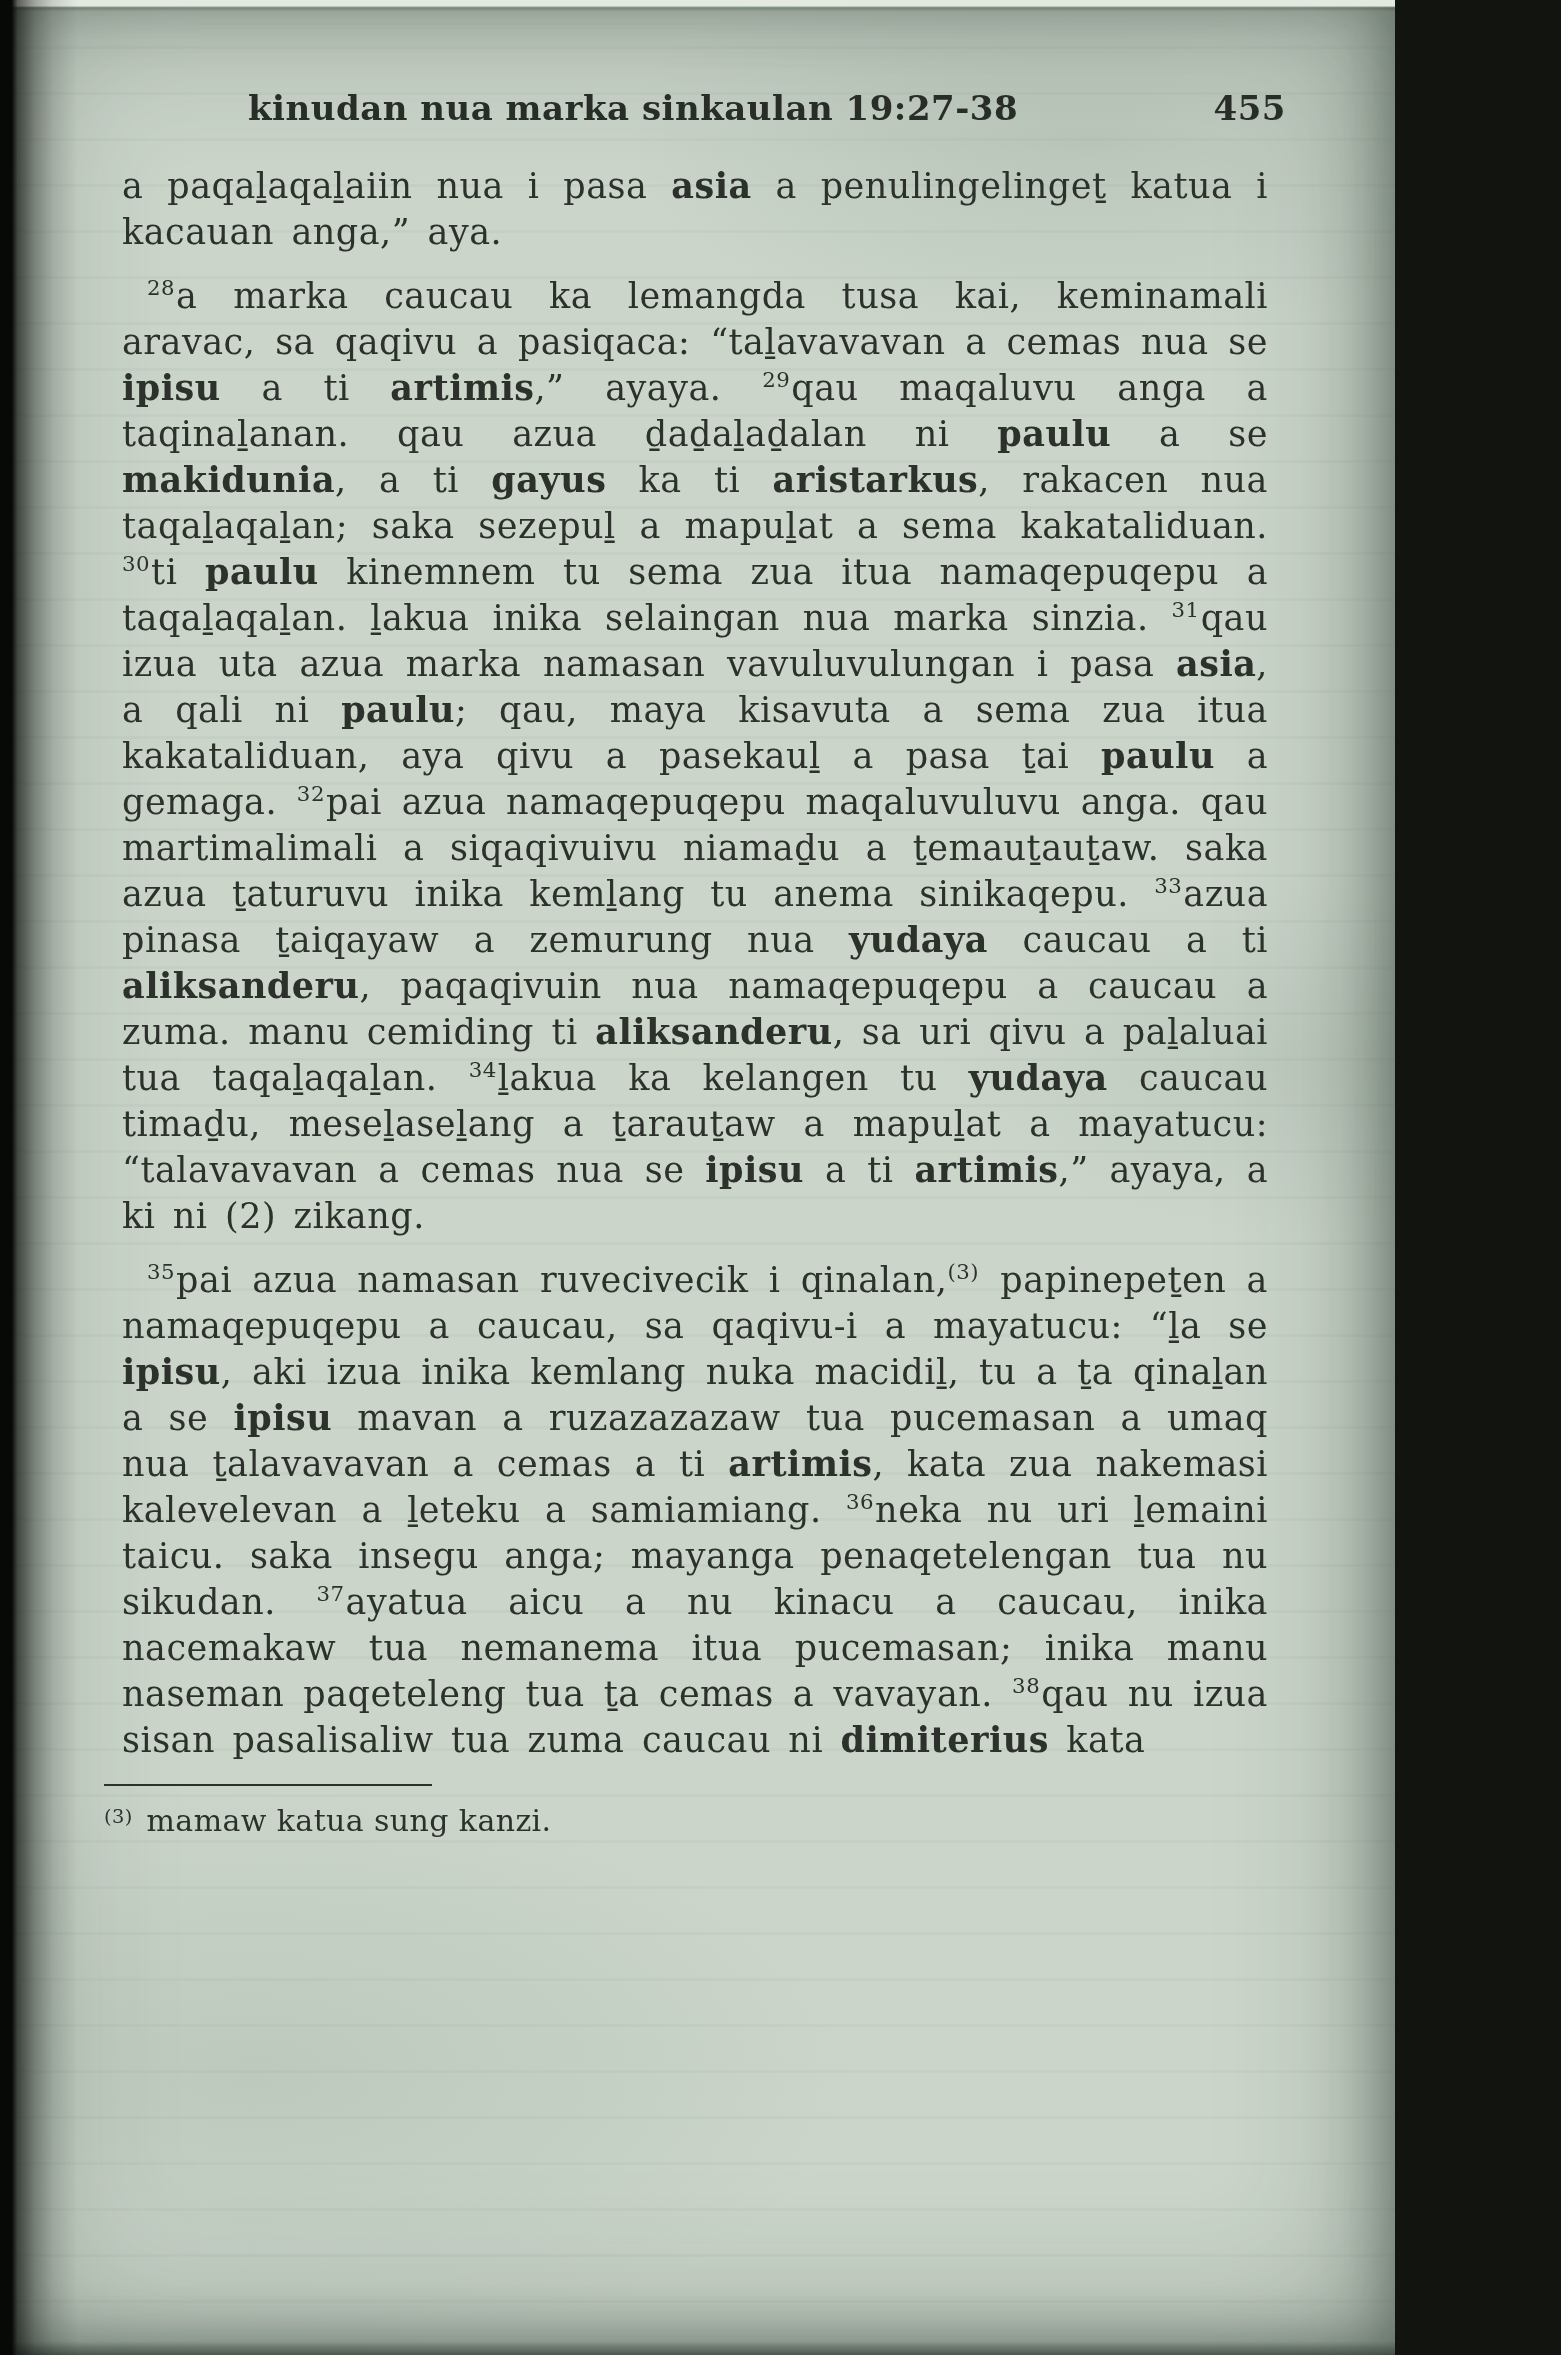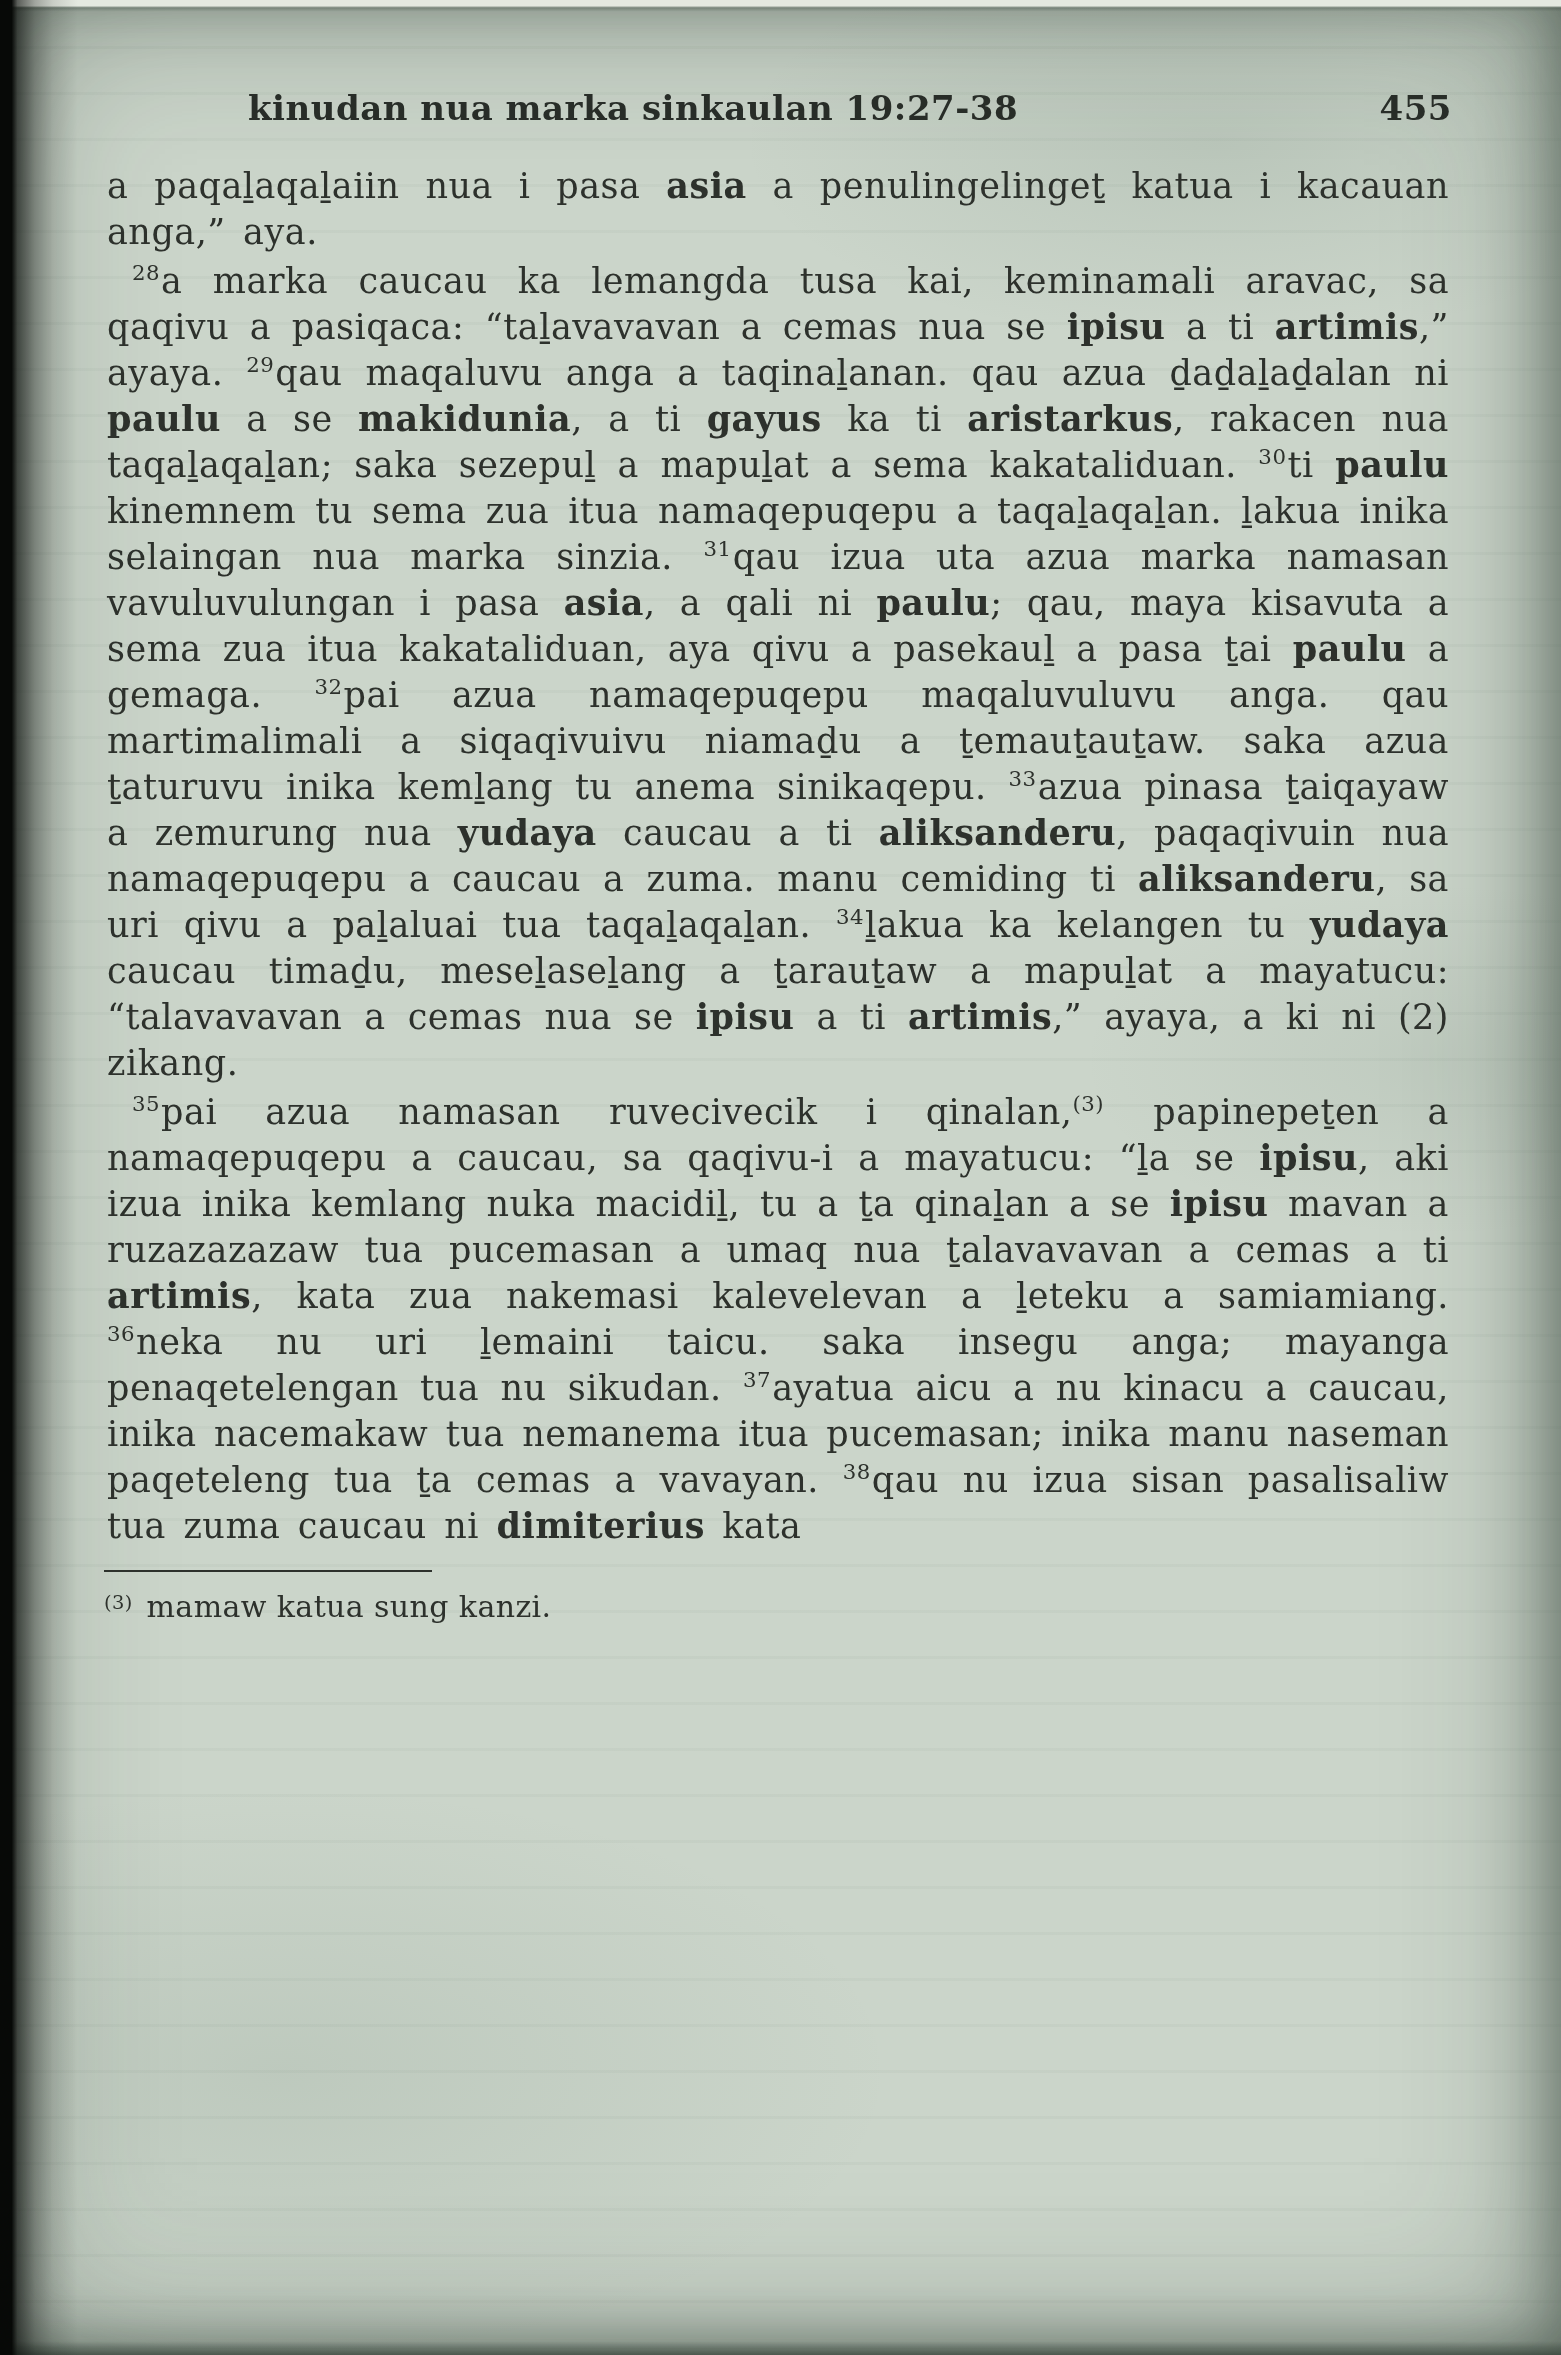--- a/index.html
+++ b/index.html
@@ -3,21 +3,21 @@
 <meta charset="utf-8">
 <style>
   html, body { margin: 0; padding: 0; }
   body {
     width: 1561px; height: 2355px;
     background: #11140f;
     font-family: "DejaVu Serif", "Liberation Serif", serif;
   }
   .page {
     position: relative;
-    width: 1561px; height: 2355px;
+    width: 1395px; height: 2355px;
     box-sizing: border-box;
     background:
       radial-gradient(ellipse 679px 291px at 78% 6%, rgba(90,115,98,.14), transparent 70%),
       radial-gradient(ellipse 873px 408px at 18% 88%, rgba(90,115,98,.12), transparent 70%),
       radial-gradient(ellipse 505px 252px at 92% 45%, rgba(90,115,98,.10), transparent 70%),
       #cbd5ca;
     box-shadow:
       inset 0 0 165px rgba(30,45,35,.40),
       inset -17.5px 0 68px rgba(30,45,35,.22),
       inset 0 -13.6px 49px rgba(30,45,35,.30);
@@ -53,21 +53,21 @@
   .header .title { margin-left: 144px; }
   .header .pagenum { margin-left: auto; margin-top: 26px; }
   .body-text {
     position: relative; z-index: 1;
     font-size: 35px; line-height: 46px;
     color: #2d312c;
     text-align: justify;
     letter-spacing: 0.5px;
     word-spacing: 5.8px;
   }
-  .body-text p { margin: 3px; }
+  .body-text p { margin: 18px; }
   .body-text p.indent { text-indent: 25px; }
   .b { font-weight: bold; }
   .i { }
   .body-text sup {
     font-size: 21.3px; line-height: 0; vertical-align: 12.6px; margin-right: 1px;
   }
   .footnote {
     position: relative; z-index: 1;
     margin-top: 21.3px;
   }

